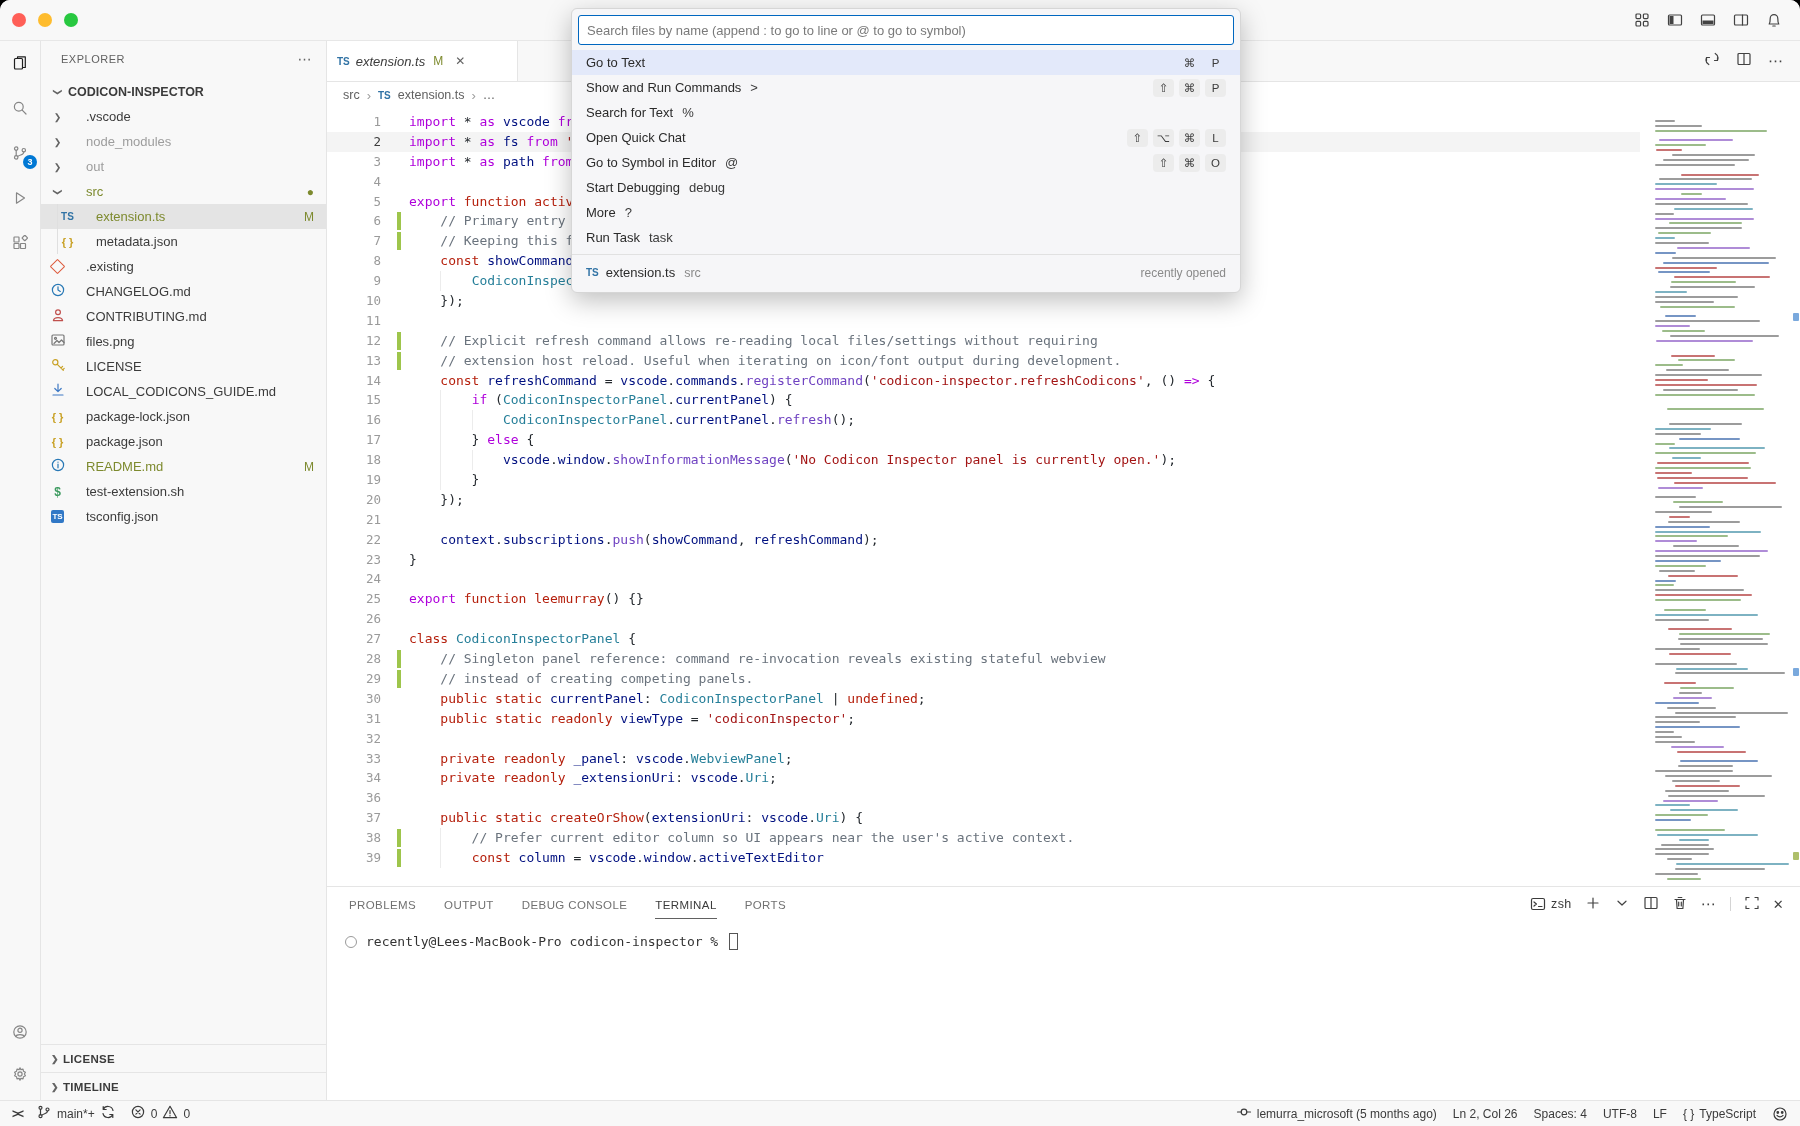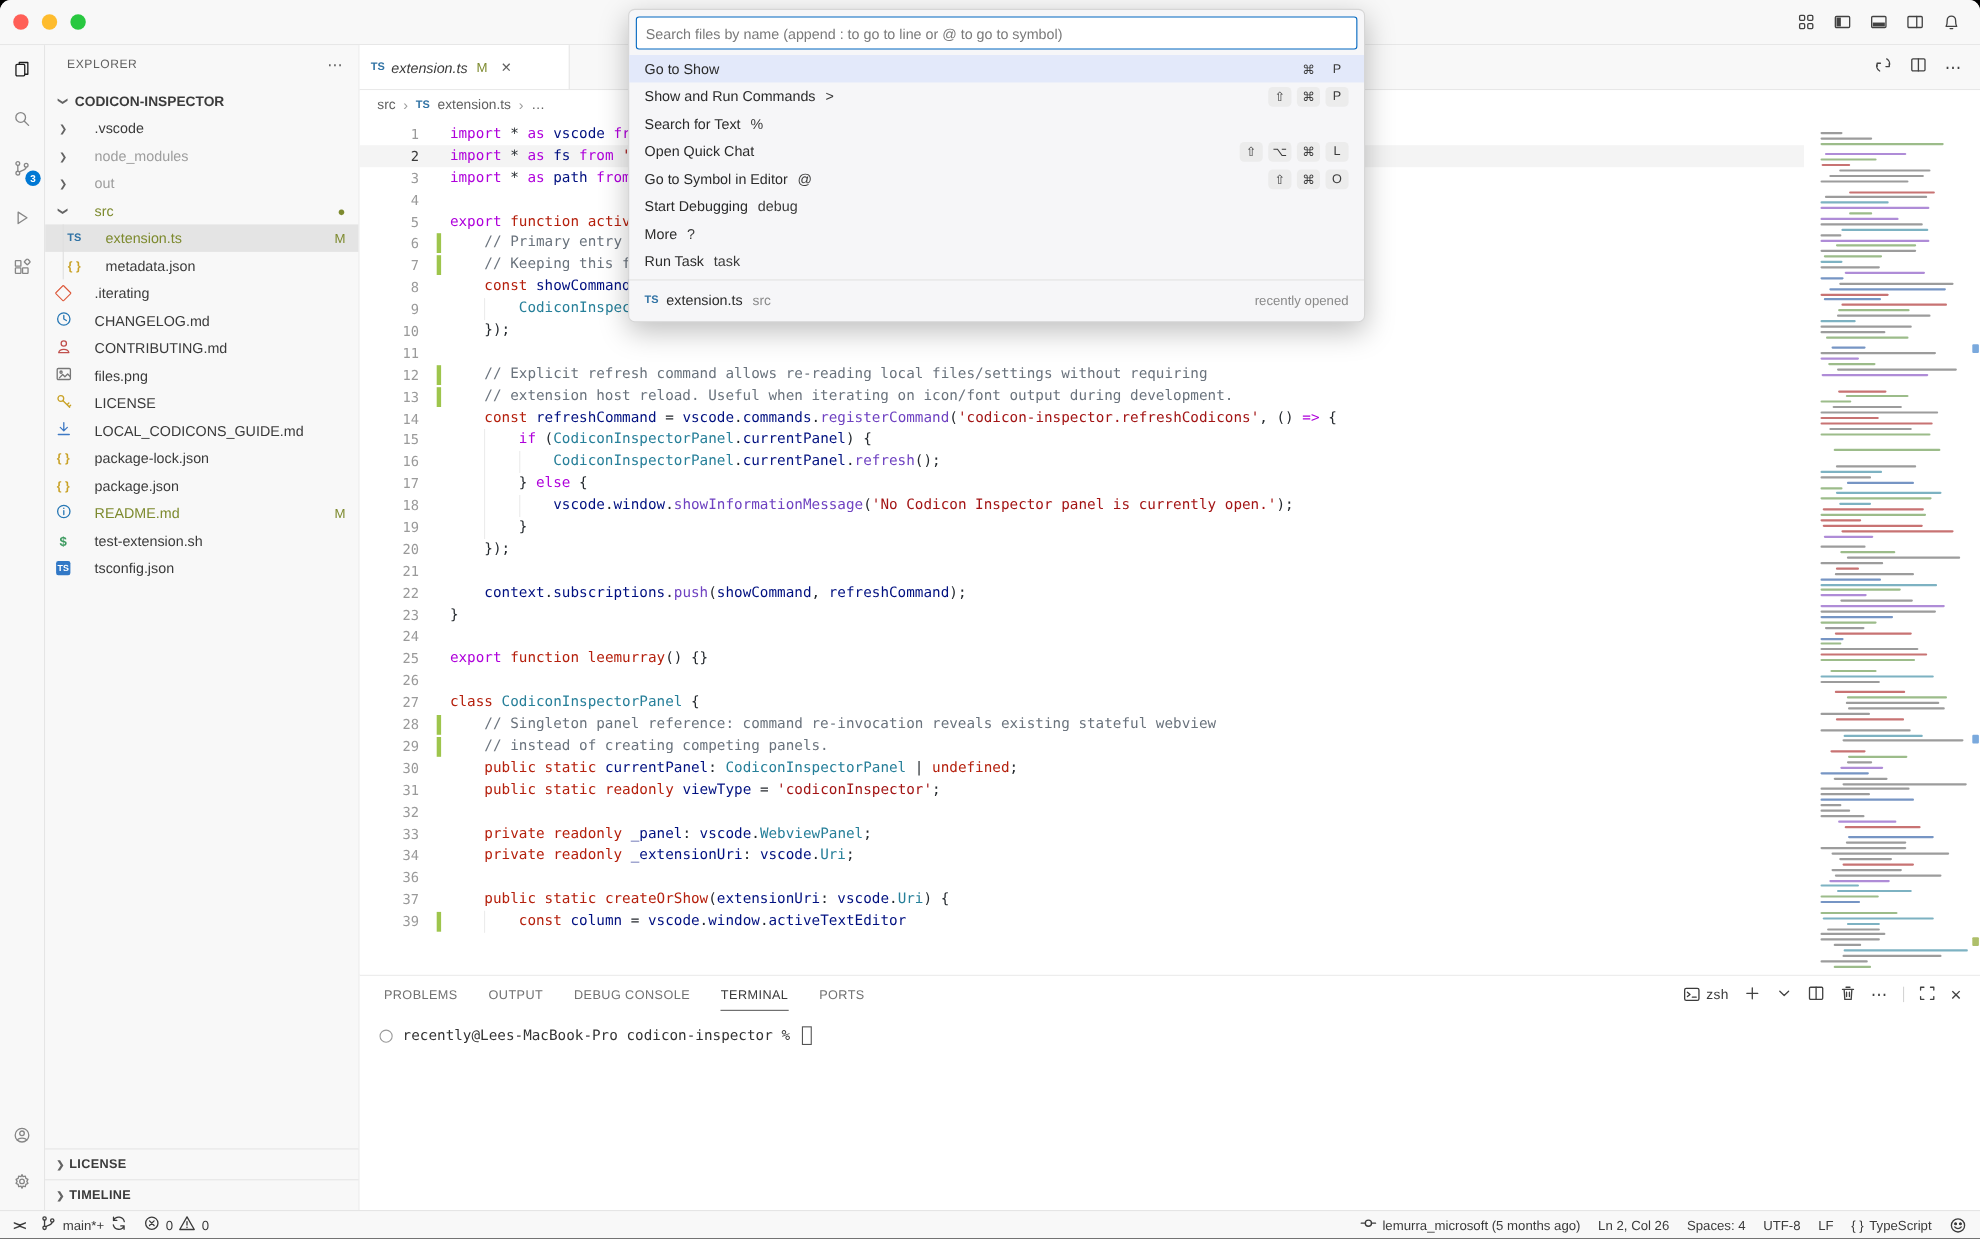--- a/index.html
+++ b/index.html
@@ -254,21 +254,21 @@
           <div class="trow child">
             <span class="slot">
               <span style="color:#c9a227;font-weight:bold;font-size:11px;">{ }</span>
             </span>
             <span class="lbl">metadata.json</span>
           </div>
           <div class="trow">
             <span class="slot">
               <span style="width:9px;height:9px;border:1.6px solid #dd5a3c;transform:rotate(45deg);display:inline-block;border-radius:1px;"></span>
             </span>
-            <span class="lbl">.iterating</span>
+            <span class="lbl">.existing</span>
           </div>
           <div class="trow">
             <span class="slot">
               <span style="color:#2878b5"><svg width="16" height="16" viewBox="0 0 16 16" fill="none" stroke="currentColor" stroke-width="1.2" stroke-linecap="round" stroke-linejoin="round">
                   <circle cx="8" cy="8" r="5.6"></circle>
                   <path d="M8 4.8V8l2.3 1.4"></path>
                 </svg></span>
             </span>
             <span class="lbl">CHANGELOG.md</span>
           </div>
@@ -412,20 +412,21 @@
             <div class="line"><span class="lnum">27</span><span class="tk-d">class</span><span class="tk-p"> </span><span class="tk-t">CodiconInspectorPanel</span><span class="tk-p"> {</span></div>
             <div class="line"><span class="lnum">28</span><span class="chbar"></span><span class="tk-c">    // Singleton panel reference: command re-invocation reveals existing stateful webview</span></div>
             <div class="line"><span class="lnum">29</span><span class="chbar"></span><span class="tk-c">    // instead of creating competing panels.</span></div>
             <div class="line"><span class="lnum">30</span><span class="tk-p">    </span><span class="tk-d">public</span><span class="tk-p"> </span><span class="tk-d">static</span><span class="tk-p"> </span><span class="tk-v">currentPanel</span><span class="tk-p">: </span><span class="tk-t">CodiconInspectorPanel</span><span class="tk-p"> | </span><span class="tk-d">undefined</span><span class="tk-p">;</span></div>
             <div class="line"><span class="lnum">31</span><span class="tk-p">    </span><span class="tk-d">public</span><span class="tk-p"> </span><span class="tk-d">static</span><span class="tk-p"> </span><span class="tk-d">readonly</span><span class="tk-p"> </span><span class="tk-v">viewType</span><span class="tk-p"> = </span><span class="tk-s">'codiconInspector'</span><span class="tk-p">;</span></div>
             <div class="line"><span class="lnum">32</span></div>
             <div class="line"><span class="lnum">33</span><span class="tk-p">    </span><span class="tk-d">private</span><span class="tk-p"> </span><span class="tk-d">readonly</span><span class="tk-p"> </span><span class="tk-v">_panel</span><span class="tk-p">: </span><span class="tk-v">vscode</span><span class="tk-p">.</span><span class="tk-t">WebviewPanel</span><span class="tk-p">;</span></div>
             <div class="line"><span class="lnum">34</span><span class="tk-p">    </span><span class="tk-d">private</span><span class="tk-p"> </span><span class="tk-d">readonly</span><span class="tk-p"> </span><span class="tk-v">_extensionUri</span><span class="tk-p">: </span><span class="tk-v">vscode</span><span class="tk-p">.</span><span class="tk-t">Uri</span><span class="tk-p">;</span></div>
             <div class="line"><span class="lnum">36</span></div>
             <div class="line"><span class="lnum">37</span><span class="tk-p">    </span><span class="tk-d">public</span><span class="tk-p"> </span><span class="tk-d">static</span><span class="tk-p"> </span><span class="tk-d">createOrShow</span><span class="tk-p">(</span><span class="tk-v">extensionUri</span><span class="tk-p">: </span><span class="tk-v">vscode</span><span class="tk-p">.</span><span class="tk-t">Uri</span><span class="tk-p">) {</span></div>
+            <div class="line"><span class="lnum">38</span><span class="chbar"></span><span class="iguide" style="left: 113.32px;"></span><span class="tk-c">        // Prefer current editor column so UI appears near the user's active context.</span></div>
             <div class="line"><span class="lnum">39</span><span class="chbar"></span><span class="iguide" style="left: 113.32px;"></span><span class="tk-p">        </span><span class="tk-d">const</span><span class="tk-p"> </span><span class="tk-v">column</span><span class="tk-p"> = </span><span class="tk-v">vscode</span><span class="tk-p">.</span><span class="tk-v">window</span><span class="tk-p">.</span><span class="tk-v">activeTextEditor</span></div>
           </div>
         <div class="minimap" id="minimap">
             <div class="mm-bar" style="background: transparent; margin-bottom: 2.9px;"></div>
             <div class="mm-bar" style="background: transparent; margin-bottom: 2.9px;"></div>
             <div class="mm-bar" style="background: rgb(90, 90, 90); width: 20.1923px; margin-left: 2px; margin-bottom: 2.9px;"></div>
             <div class="mm-bar" style="background: rgb(90, 90, 90); width: 47.0532px; margin-left: 2px; margin-bottom: 2.9px;"></div>
             <div class="mm-bar" style="background: rgb(90, 143, 60); width: 111.512px; margin-left: 2px; margin-bottom: 2.9px;"></div>
             <div class="mm-bar" style="background: transparent; margin-bottom: 2.9px;"></div>
             <div class="mm-bar" style="background: rgb(122, 63, 189); width: 74.3122px; margin-left: 5.81816px; margin-bottom: 2.9px;"></div>
@@ -683,21 +684,21 @@
             <path d="M5 9.4c1.6 2 4.4 2 6 0"></path>
           </svg>
         </span>
     </span>
   </div>
 
   <div class="palette">
     <div class="pinput">Search files by name (append : to go to line or @ to go to symbol)</div>
     <div class="plist" id="plist">
         <div class="prow sel">
-          <span>Go to Show</span>
+          <span>Go to Text</span>
           <span class="keys">
             <span class="key">⌘</span>
             <span class="key">P</span>
           </span>
         </div>
         <div class="prow">
           <span>Show and Run Commands</span>
           <span class="suffix">&gt;</span>
           <span class="keys">
             <span class="key">⇧</span>

